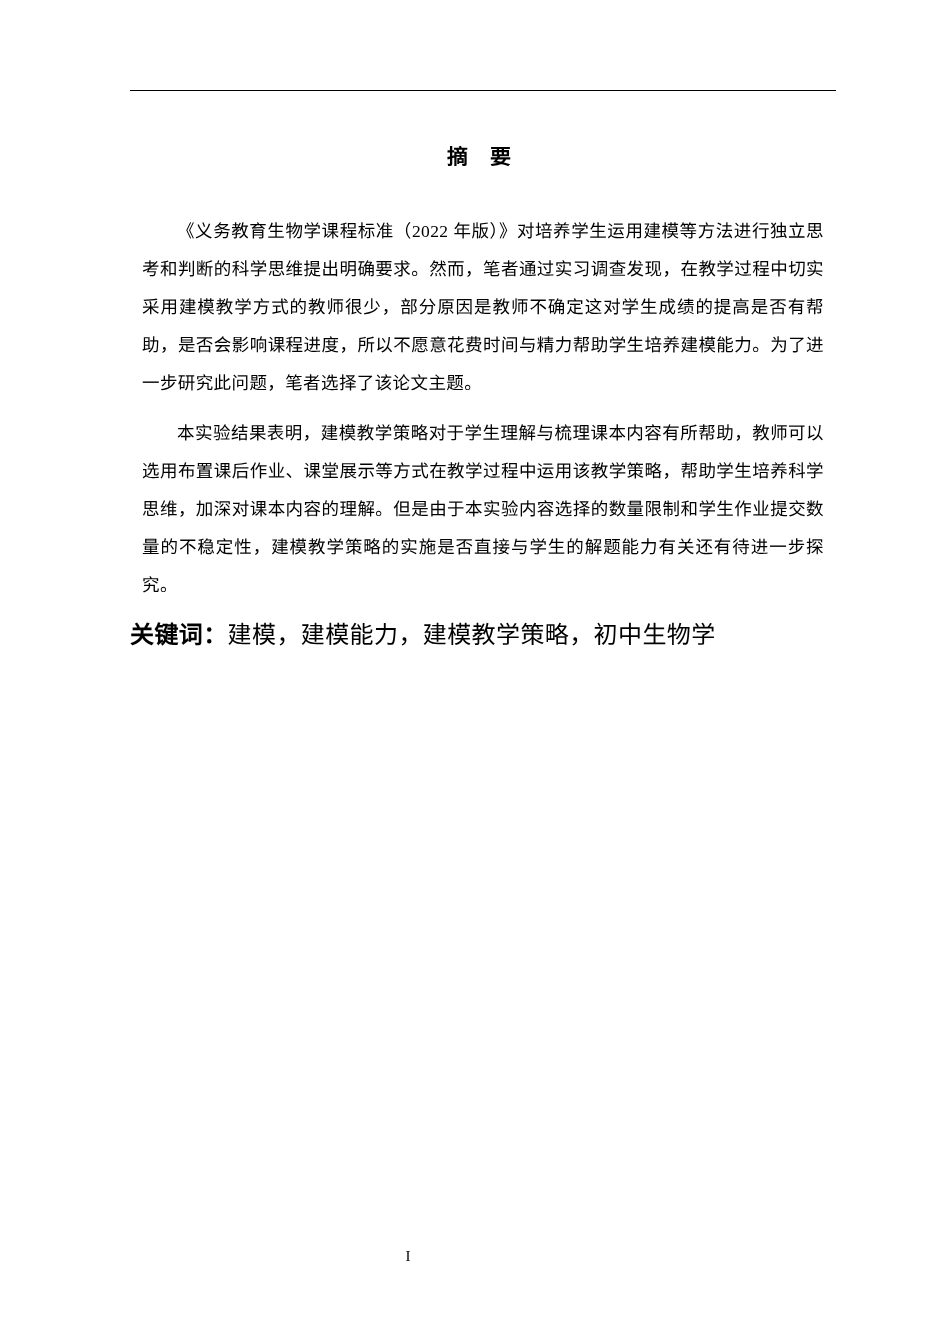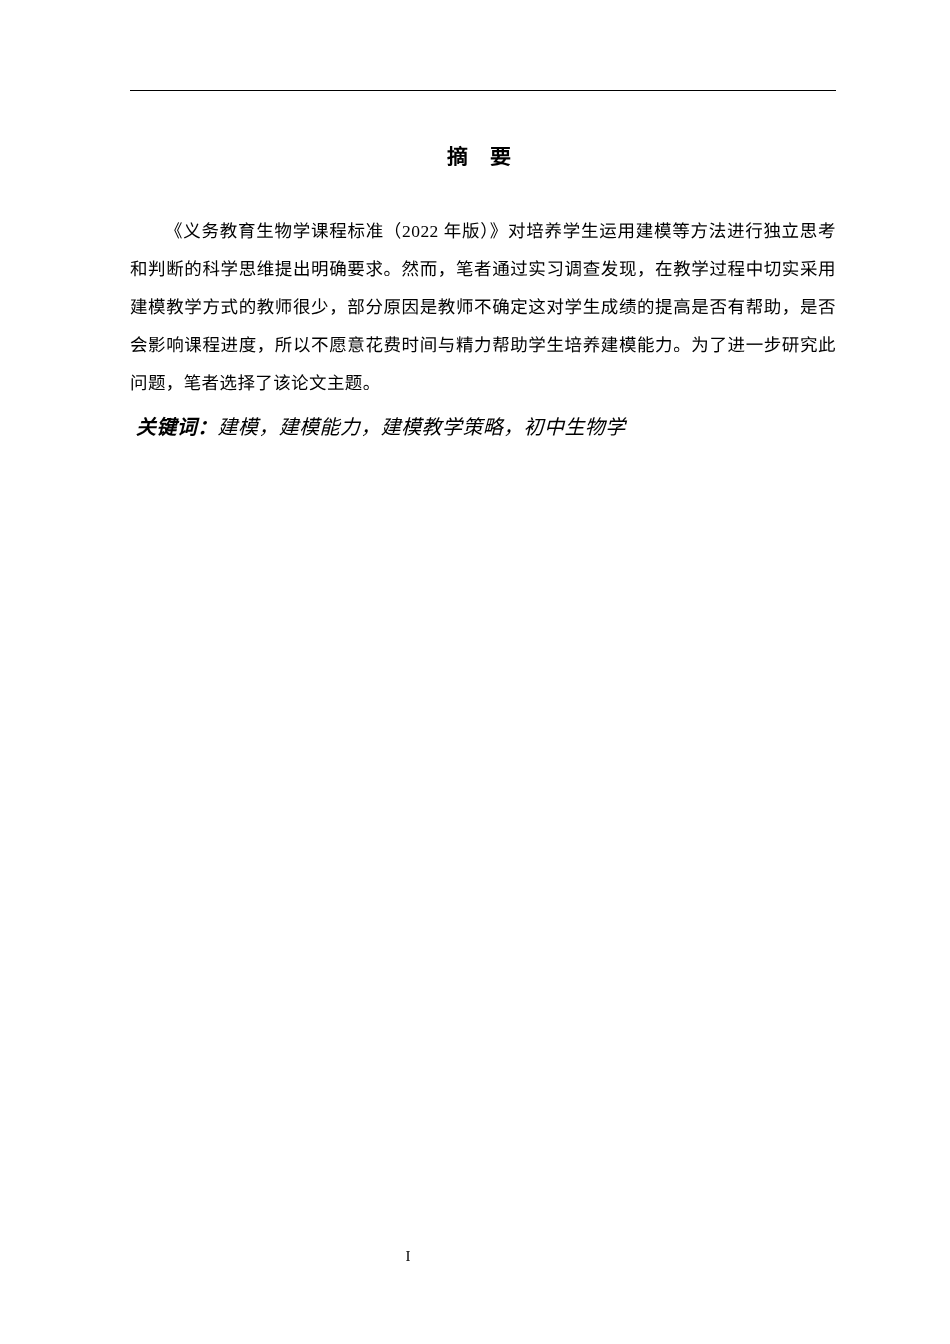--- a/index.html
+++ b/index.html
@@ -40,33 +40,32 @@
     text-align: center;
     font-size: 21px;
     font-weight: bold;
     letter-spacing: 8px;
     margin: 0 0 42px 0;
     font-family: "Liberation Sans", "DejaVu Sans", sans-serif;
   }
   p.para {
     font-size: 17.5px;
     line-height: 38px;
-    margin: 0;
+    margin: 12px;
     text-align: justify;
     text-justify: inter-ideograph;
     text-indent: 2em;
     letter-spacing: 0.4px;
   }
   .keywords {
-    font-size: 20px;
+    font-size: 24px;
     line-height: 38px;
-    margin: 6px;
+    margin: 0;
     text-align: left;
     letter-spacing: 0.4px;
-    font-style: italic;
   }
   .keywords .kw-label {
     font-weight: bold;
     font-family: "Liberation Sans", "DejaVu Sans", sans-serif;
   }
   .page-number {
     position: absolute;
     left: 0;
     right: 0;
     top: 1248px;
@@ -80,20 +79,21 @@
 
 <div class="page">
 
   <div class="header-rule"></div>
 
   <div class="content">
 
     <h1 class="doc-title">摘 要</h1>
 
     <p class="para">《义务教育生物学课程标准（2022 年版）》对培养学生运用建模等方法进行独立思考和判断的科学思维提出明确要求。然而，笔者通过实习调查发现，在教学过程中切实采用建模教学方式的教师很少，部分原因是教师不确定这对学生成绩的提高是否有帮助，是否会影响课程进度，所以不愿意花费时间与精力帮助学生培养建模能力。为了进一步研究此问题，笔者选择了该论文主题。</p>
+    <p class="para">本实验结果表明，建模教学策略对于学生理解与梳理课本内容有所帮助，教师可以选用布置课后作业、课堂展示等方式在教学过程中运用该教学策略，帮助学生培养科学思维，加深对课本内容的理解。但是由于本实验内容选择的数量限制和学生作业提交数量的不稳定性，建模教学策略的实施是否直接与学生的解题能力有关还有待进一步探究。</p>
 
     <p class="keywords">
       <span class="kw-label">关键词：</span><span>建模，建模能力，建模教学策略，初中生物学</span>
     </p>
 
   </div>
 
   <div class="page-number">I</div>
 
 </div>

